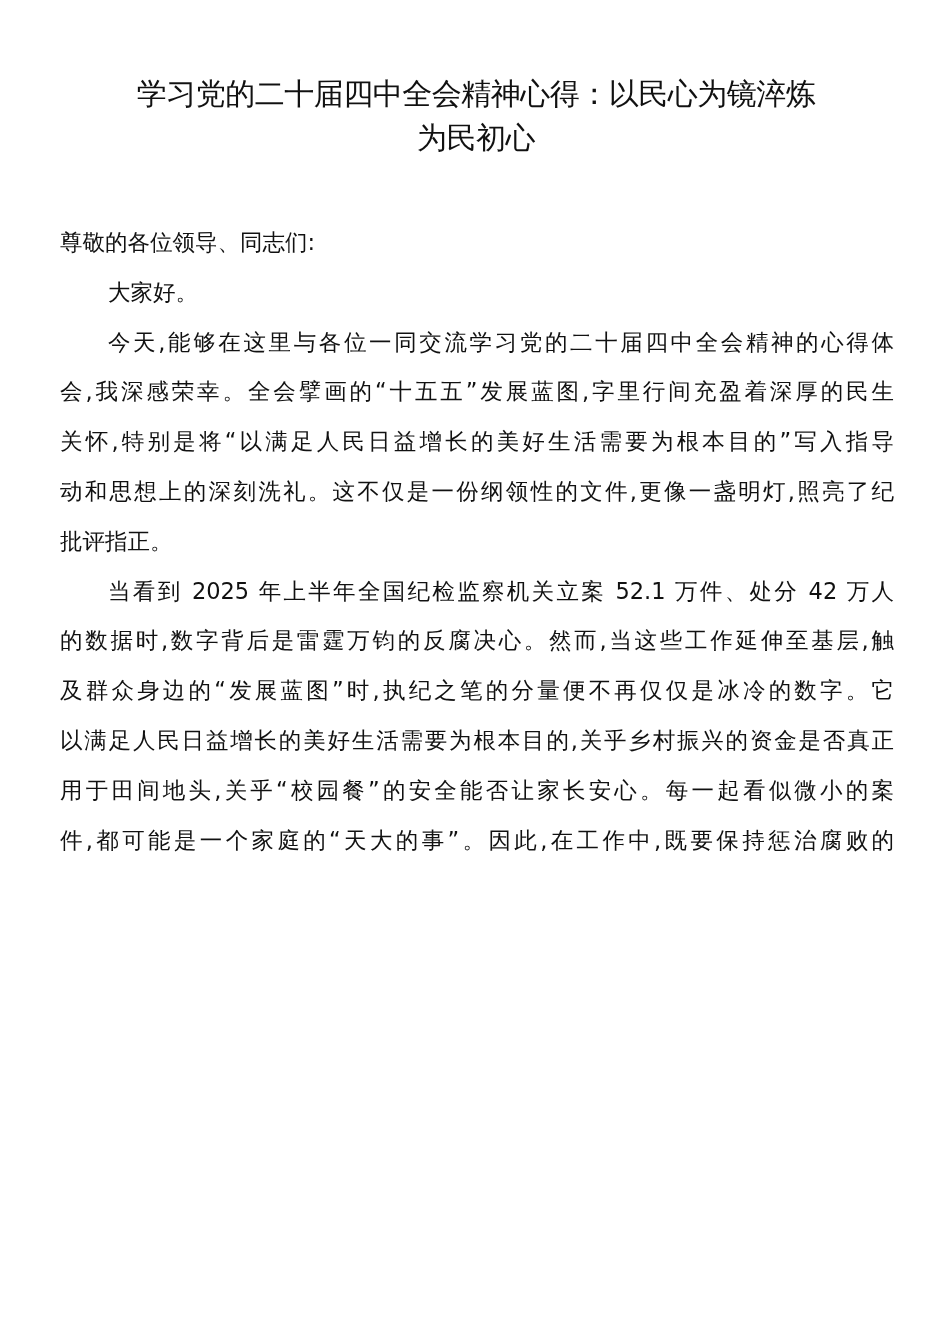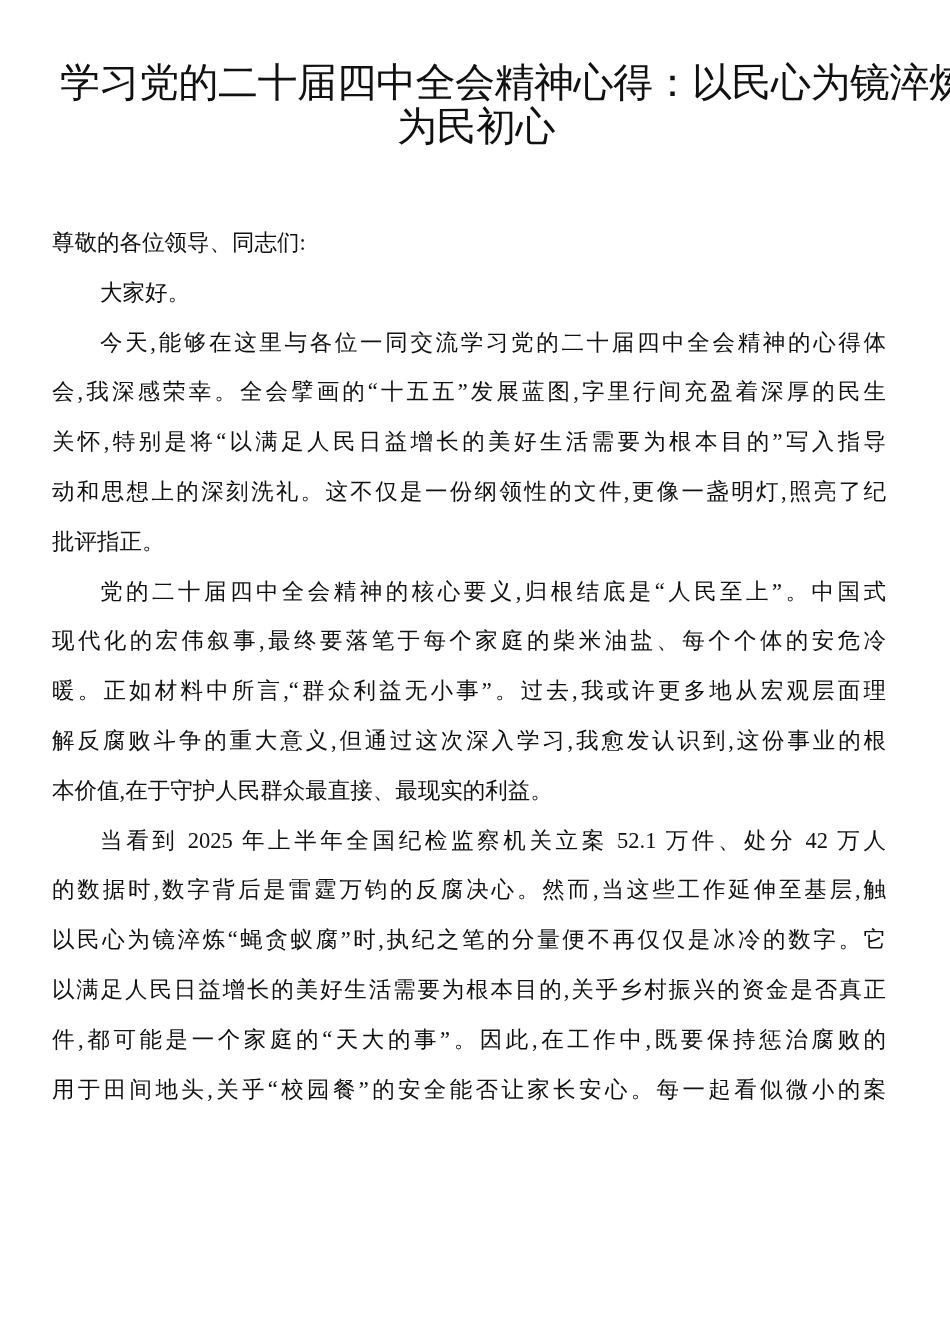--- a/index.html
+++ b/index.html
@@ -1,22 +1,22 @@
 <!DOCTYPE html>
 <html><head>
 <meta charset="utf-8">
 <style>
   html, body { margin: 0; padding: 0; background: #ffffff; }
   body { width: 950px; height: 1344px; overflow: hidden; position: relative;
          font-family: "DejaVu Sans", "Liberation Sans", sans-serif; color: #111111; }
   .page { position: absolute; left: 0; top: 0; width: 950px; height: 1344px; }
-  .title { position: absolute; left: 60px; width: 832px; top: 60px; text-align: center;
-           font-size: 40px; line-height: 44px; letter-spacing: -0.5px; }
+  .title { position: absolute; left: 60px; width: 832px; top: 72px; text-align: center;
+           font-size: 30px; line-height: 44px; letter-spacing: -0.5px; }
   .title .t-line { display: block; white-space: nowrap; }
-  .body { position: absolute; left: 52px; width: 834px; top: 218px; font-family: Liberation Serif, serif; }
+  .body { position: absolute; left: 60px; width: 834px; top: 218px; }
   .line { display: block; height: 49.8px; line-height: 49.8px; font-size: 22.5px;
           white-space: nowrap; text-align: justify; text-align-last: justify; }
   .line.last { text-align-last: left; }
   .indent { padding-left: 48px; }
 </style>
 </head>
 <body>
 
 <div class="page">
   <div class="title">
@@ -30,30 +30,23 @@
 
     <div>
       <span class="line indent">今天,能够在这里与各位一同交流学习党的二十届四中全会精神的心得体</span>
       <span class="line">会,我深感荣幸。全会擘画的“十五五”发展蓝图,字里行间充盈着深厚的民生</span>
       <span class="line">关怀,特别是将“以满足人民日益增长的美好生活需要为根本目的”写入指导</span>
       <span class="line">动和思想上的深刻洗礼。这不仅是一份纲领性的文件,更像一盏明灯,照亮了纪</span>
       <span class="line last">批评指正。</span>
     </div>
 
 
-    <div>
-      <span class="line indent">党的二十届四中全会精神的核心要义,归根结底是“人民至上”。中国式</span>
-      <span class="line">现代化的宏伟叙事,最终要落笔于每个家庭的柴米油盐、每个个体的安危冷</span>
-      <span class="line">暖。正如材料中所言,“群众利益无小事”。过去,我或许更多地从宏观层面理</span>
-      <span class="line">解反腐败斗争的重大意义,但通过这次深入学习,我愈发认识到,这份事业的根</span>
-      <span class="line last">本价值,在于守护人民群众最直接、最现实的利益。</span>
-    </div>
 
     <div>
       <span class="line indent">当看到 2025 年上半年全国纪检监察机关立案 52.1 万件、处分 42 万人</span>
       <span class="line">的数据时,数字背后是雷霆万钧的反腐决心。然而,当这些工作延伸至基层,触</span>
-      <span class="line">以民心为镜淬炼“蝇贪蚁腐”时,执纪之笔的分量便不再仅仅是冰冷的数字。它</span>
+      <span class="line">及群众身边的“发展蓝图”时,执纪之笔的分量便不再仅仅是冰冷的数字。它</span>
       <span class="line">以满足人民日益增长的美好生活需要为根本目的,关乎乡村振兴的资金是否真正</span>
+      <span class="line">用于田间地头,关乎“校园餐”的安全能否让家长安心。每一起看似微小的案</span>
       <span class="line">件,都可能是一个家庭的“天大的事”。因此,在工作中,既要保持惩治腐败的</span>
-      <span class="line">用于田间地头,关乎“校园餐”的安全能否让家长安心。每一起看似微小的案</span>
     </div>
   </div>
 </div>
 
 </body></html>

